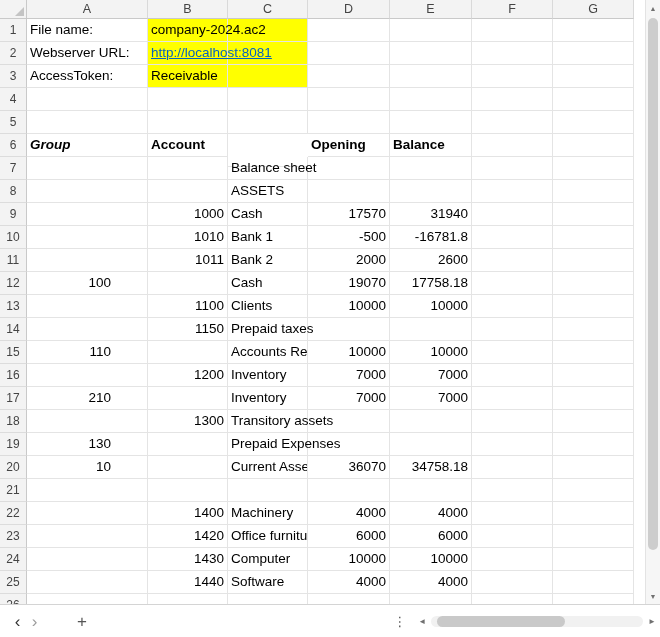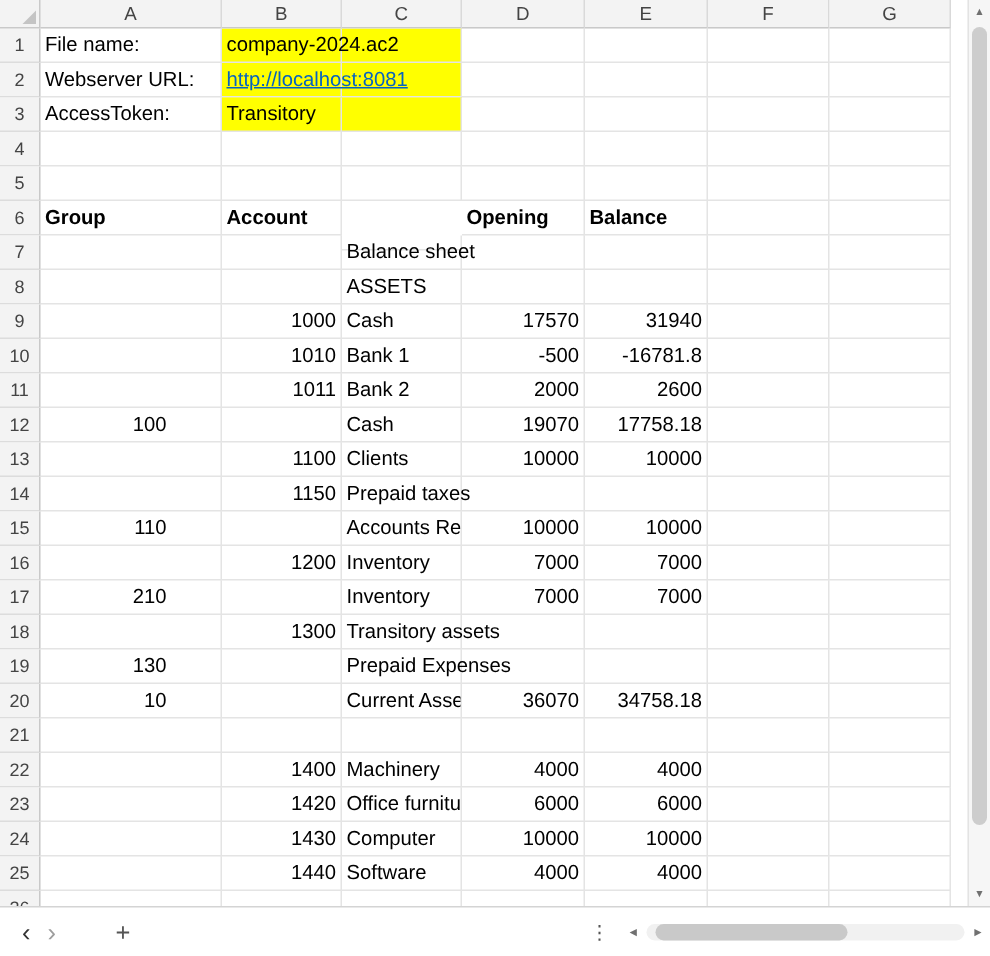--- a/index.html
+++ b/index.html
@@ -98,21 +98,21 @@
             <div class="cell fill spill" style="width: 80px;"><span class="link">http://localhost:8081</span></div>
             <div class="cell fill" style="width: 80px;"></div>
             <div class="cell" style="width: 82px;"></div>
             <div class="cell" style="width: 82px;"></div>
             <div class="cell" style="width: 81px;"></div>
             <div class="cell" style="width: 81px;"></div>
           </div>
           <div class="row">
             <div class="rowhdr">3</div>
             <div class="cell" style="width: 121px;">AccessToken:</div>
-            <div class="cell fill spill" style="width: 80px;">Transitory</div>
+            <div class="cell fill spill" style="width: 80px;">Receivable</div>
             <div class="cell fill" style="width: 80px;"></div>
             <div class="cell" style="width: 82px;"></div>
             <div class="cell" style="width: 82px;"></div>
             <div class="cell" style="width: 81px;"></div>
             <div class="cell" style="width: 81px;"></div>
           </div>
           <div class="row">
             <div class="rowhdr">4</div>
             <div class="cell" style="width: 121px;"></div>
             <div class="cell" style="width: 80px;"></div>
@@ -127,21 +127,21 @@
             <div class="cell" style="width: 121px;"></div>
             <div class="cell" style="width: 80px;"></div>
             <div class="cell" style="width: 80px;"></div>
             <div class="cell" style="width: 82px;"></div>
             <div class="cell" style="width: 82px;"></div>
             <div class="cell" style="width: 81px;"></div>
             <div class="cell" style="width: 81px;"></div>
           </div>
           <div class="row">
             <div class="rowhdr">6</div>
-            <div class="cell bold" style="width: 121px;">Group</div>
+            <div class="cell bold" style="width: 121px; font-style: italic;">Group</div>
             <div class="cell bold" style="width: 80px;">Account</div>
             <div class="cell bold" style="width: 80px; margin-top: 32px;">Description</div>
             <div class="cell bold" style="width: 82px;">Opening</div>
             <div class="cell bold" style="width: 82px;">Balance</div>
             <div class="cell" style="width: 81px;"></div>
             <div class="cell" style="width: 81px;"></div>
           </div>
           <div class="row">
             <div class="rowhdr">7</div>
             <div class="cell" style="width: 121px;"></div>

